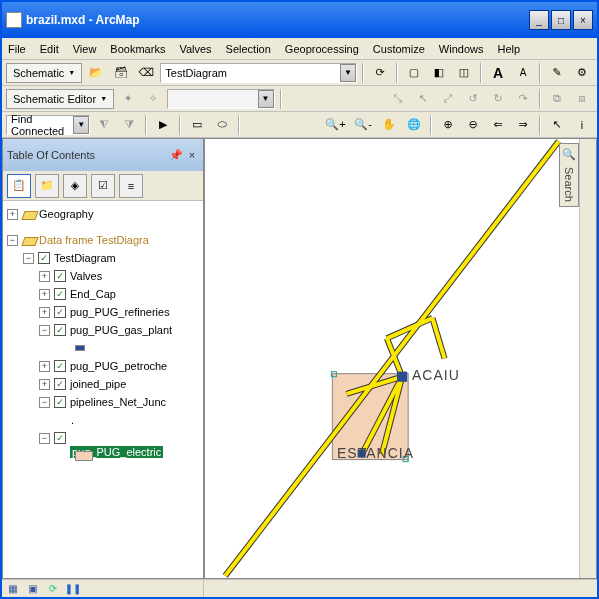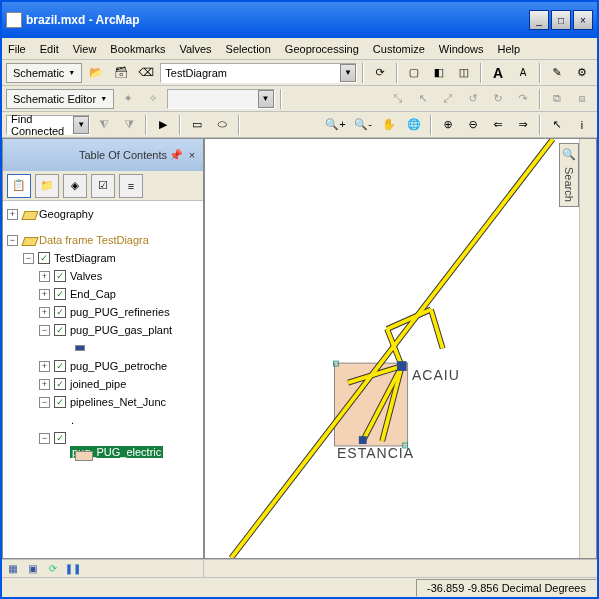--- a/index.html
+++ b/index.html
@@ -14,21 +14,21 @@
 .menuitem { cursor: default; }
 .toolbar { background: #ece9d8; height: 26px; display: flex; align-items: center; padding: 0 4px; gap: 3px; border-bottom: 1px solid #c0c0c0; position: relative; }
 .tbtn { min-width: 22px; height: 22px; display: inline-flex; align-items: center; justify-content: center; border: 1px solid transparent; padding: 0 2px; }
 .tbtn-text { padding: 0 6px; border: 1px solid #9a9a9a; background: #f4f4f0; height: 20px; display: inline-flex; align-items: center; gap: 4px; }
 .dropdown-arrow { font-size: 7px; }
 .combo { border: 1px inset #fff; background: #fff; height: 20px; display: flex; align-items: center; padding: 0 4px; flex: 1; position: relative; }
 .combo .arrow-btn { position: absolute; right: 0; top: 0; width: 16px; height: 18px; background: linear-gradient(#e4e4e4,#cacaca); border: 1px solid #888; display: flex; align-items: center; justify-content: center; font-size: 8px; }
 .sep { width: 2px; height: 20px; border-left: 1px solid #aaa; border-right: 1px solid #fff; margin: 0 2px; }
 .content { flex: 1; display: flex; overflow: hidden; }
 .toc { width: 202px; border: 1px solid #8a8a8a; display: flex; flex-direction: column; background: #fff; }
-.toc-header { background: linear-gradient(#c3d8f0,#a8c4e4); height: 20px; display: flex; align-items: center; padding: 16px 4px; font-size: 11px; color: #333; text-align: right; }
+.toc-header { background: linear-gradient(#c3d8f0,#a8c4e4); height: 20px; display: flex; align-items: center; padding: 16px 4px; font-size: 11px; color: #333; }
 .toc-header .flex { flex: 1; }
 .toc-header .pin, .toc-header .close { width: 14px; height: 14px; display: inline-flex; align-items: center; justify-content: center; font-size: 11px; margin-left: 2px; }
 .toc-tabs { background: #ece9d8; height: 30px; display: flex; align-items: center; padding: 2px 4px; gap: 4px; border-bottom: 1px solid #c0c0c0; }
 .toc-tab { width: 24px; height: 24px; border: 1px solid #999; background: #f0f0f0; display: flex; align-items: center; justify-content: center; }
 .toc-tab.active { background: #fff; border-color: #316ac5; }
 .tree { flex: 1; overflow: auto; padding: 4px; color: #000; }
 .tree-node { display: flex; align-items: center; height: 18px; white-space: nowrap; }
 .expander { width: 11px; height: 11px; border: 1px solid #888; background: #fff; display: inline-flex; align-items: center; justify-content: center; font-size: 9px; line-height: 1; margin-right: 4px; color: #444; }
 .layer-icon { width: 14px; height: 12px; display: inline-block; position: relative; margin-right: 3px; }
 .layer-icon::before { content: ""; position: absolute; top: 3px; left: 1px; width: 12px; height: 7px; background: #f5d76a; transform: skewX(-20deg); border: 1px solid #b08a20; }
@@ -280,17 +280,13 @@
   <div style="display:flex">
     <div class="bottom-icons">
       <span class="btm-icon">▦</span>
       <span class="btm-icon">▣</span>
       <span class="btm-icon" style="color:#2c8">⟳</span>
       <span class="btm-icon" style="color:#26c">❚❚</span>
     </div>
     <div class="scroll-h" style="flex:1"></div>
   </div>
 
-  <div class="statusbar">
-    <div class="status-cell"></div>
-    <div class="status-coords">-36.859  -9.856 Decimal Degrees</div>
-  </div>
 </div>
 
 </body></html>

